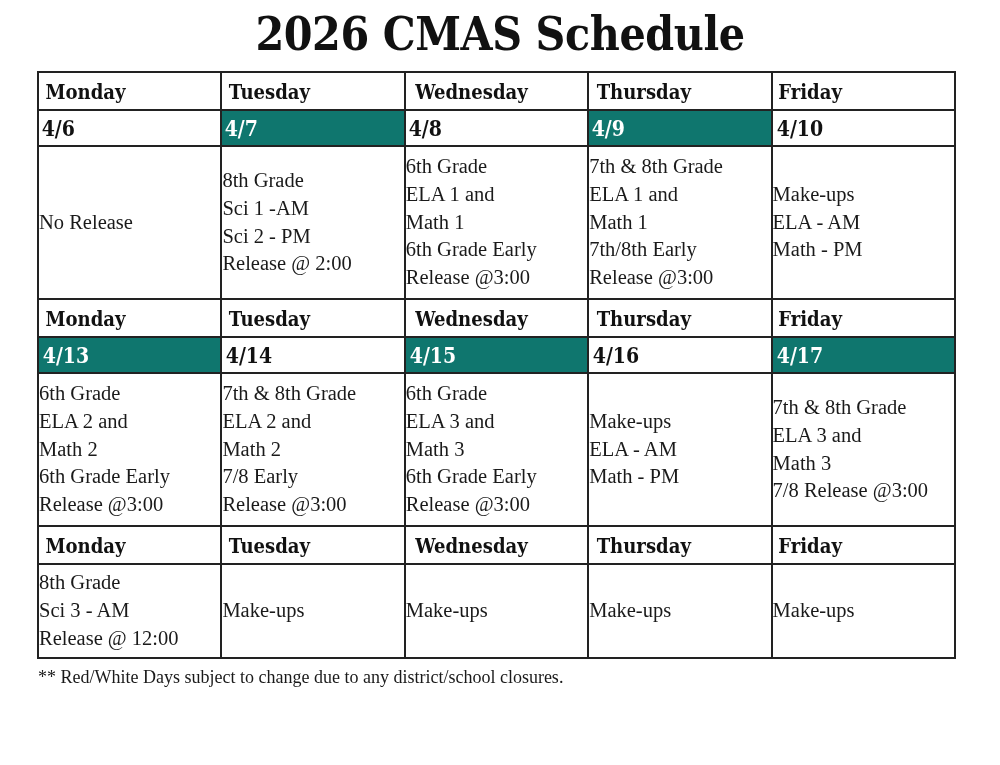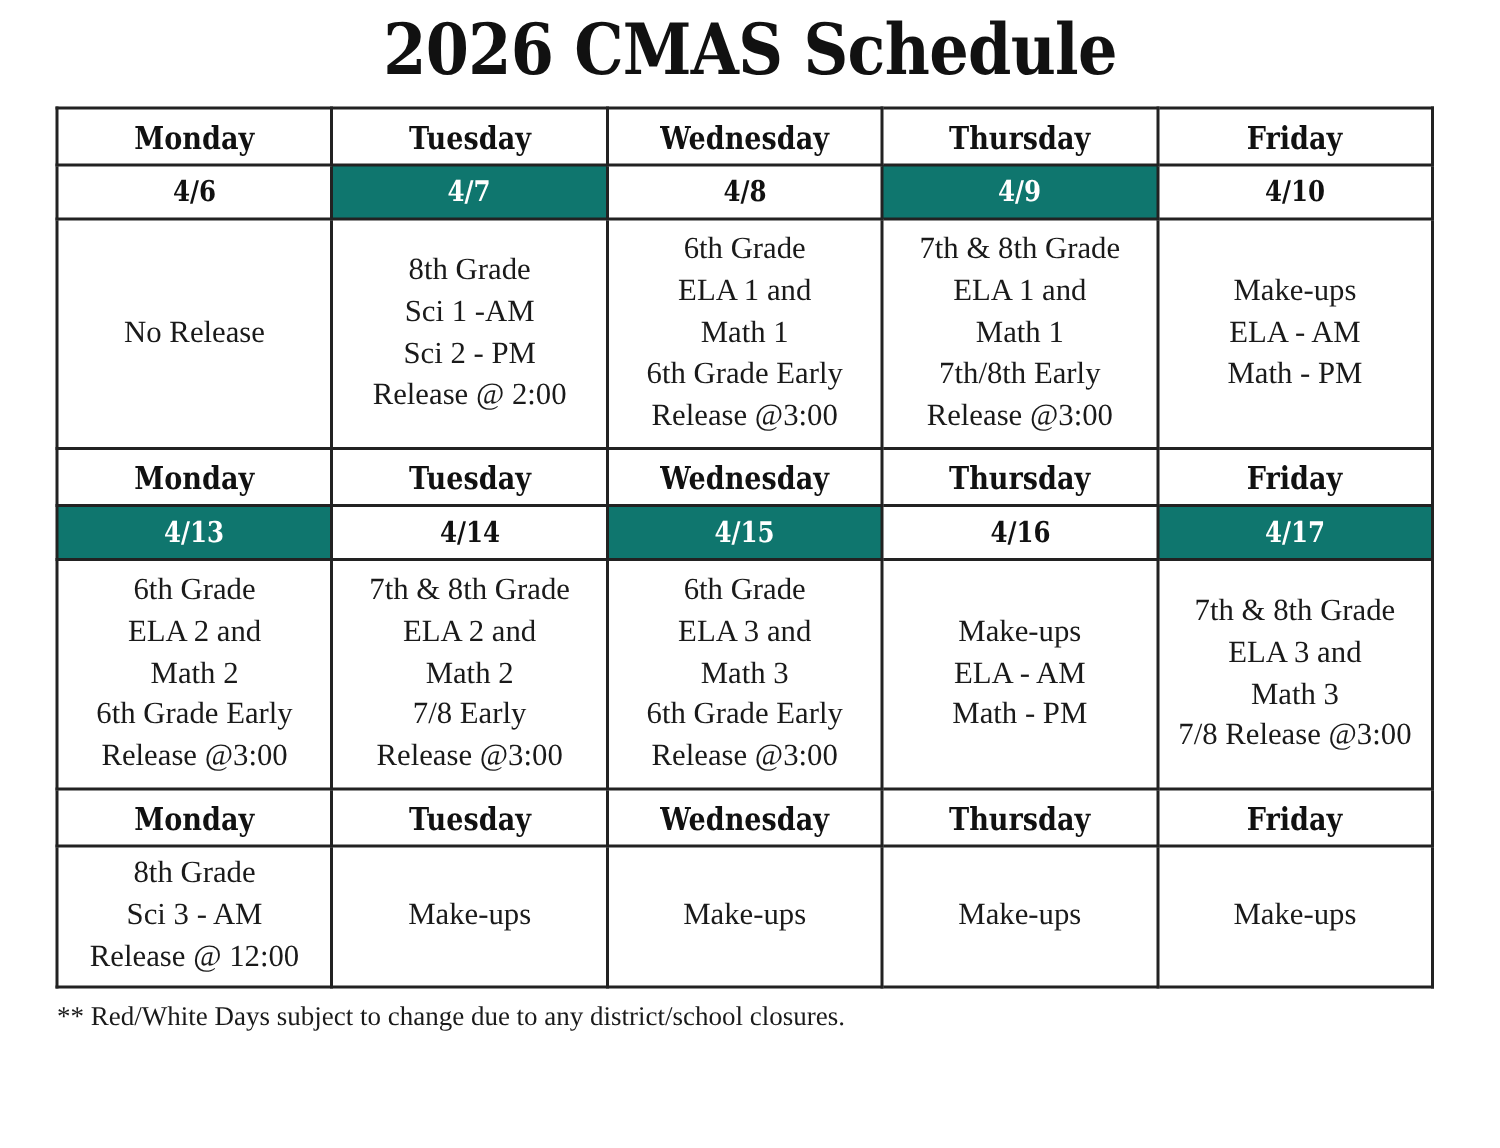--- a/index.html
+++ b/index.html
@@ -45,21 +45,21 @@
     top: 71px;
     width: 919px;
   }
   table.cal {
     width: 919px;
     border-collapse: collapse;
     table-layout: fixed;
   }
   table.cal td {
     border: 2px solid #222222;
-    text-align: center;
+    text-align: left;
     vertical-align: middle;
     padding: 0;
   }
   
   td.dow {
     height: 36px;
     font-family: "DejaVu Serif", "Liberation Serif", serif;
     font-weight: bold;
     font-size: 21px;
     line-height: 1;
@@ -67,21 +67,21 @@
   }
   td.dow span {
     display: inline-block;
     transform: scaleX(0.86);
   }
   
   td.date {
     height: 34px;
     font-family: "DejaVu Serif", "Liberation Serif", serif;
     font-weight: bold;
-    font-size: 19px;
+    font-size: 22px;
     line-height: 1;
     color: #111111;
   }
   td.date span {
     display: inline-block;
     transform: scaleX(0.86);
   }
   td.date.red {
     background: #0f766e;
     color: #ffffff;

